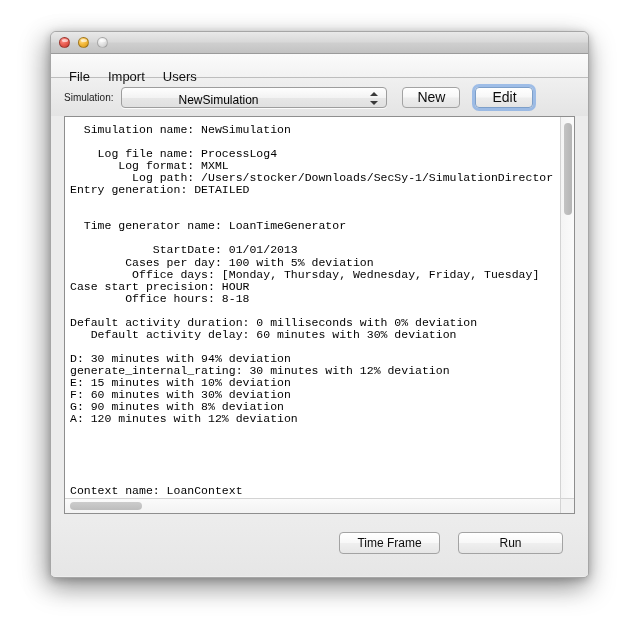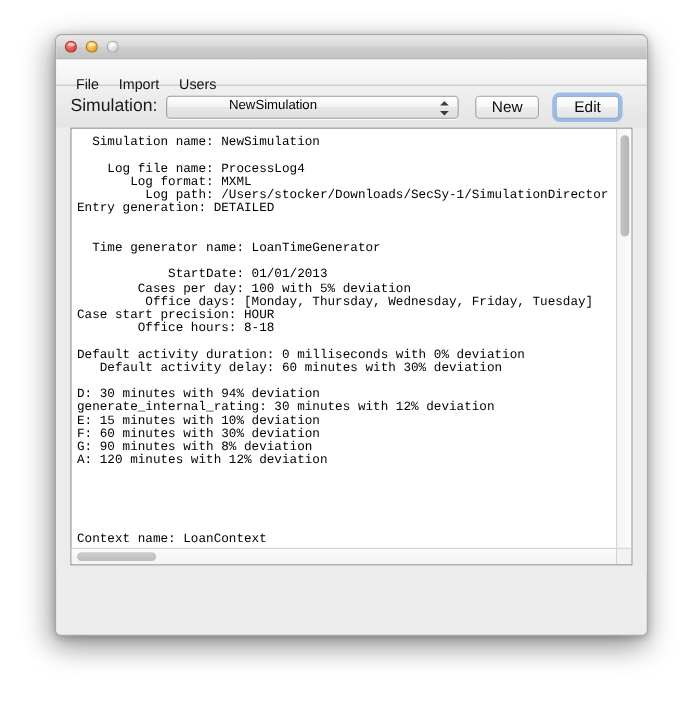--- a/index.html
+++ b/index.html
@@ -96,36 +96,36 @@
   
   #toolbar {
     height: 38px;
     background: linear-gradient(to bottom, #f0f0f0 0%, #e4e4e4 100%);
     display: flex;
     align-items: center;
     padding: 0 12px 0 13px;
     box-sizing: border-box;
   }
   #sim-label {
-    font-size: 16px;
+    font-size: 10px;
     color: #1a1a1a;
     margin-right: 8px;
     white-space: nowrap;
   }
   #sim-popup {
     position: relative;
     flex: 0 0 auto;
     width: 266px;
     height: 21px;
     background: linear-gradient(to bottom, #fefefe 0%, #f3f3f3 50%, #e7e7e7 51%, #e0e0e0 100%);
     border: 1px solid #9d9d9d;
     border-radius: 4px;
     box-shadow: 0 1px 0 rgba(255,255,255,0.8);
     display: flex;
-    align-items: flex-start;
+    align-items: flex-end;
     box-sizing: border-box;
     padding-left: 45px;
   }
   #sim-popup-value {
     font-size: 12px;
     color: #000;
     padding-left: 11px;
     white-space: nowrap;
   }
   #sim-popup-arrows {
@@ -355,15 +355,19 @@
         </div>
 
         <div id="hscroll">
           <div id="hthumb"></div>
         </div>
 
         <div id="corner-box"></div>
       </div>
     </div>
 
+    <div id="footer">
+      <div class="footer-btn" id="btn-time-frame">Time Frame</div>
+      <div class="footer-btn" id="btn-run">Run</div>
+    </div>
 
   </div>
 </div>
 
 </body></html>

